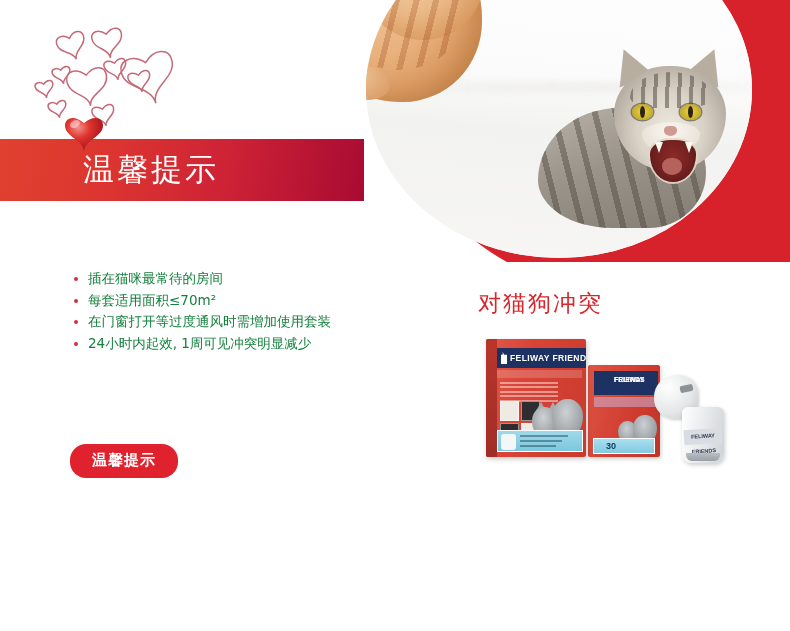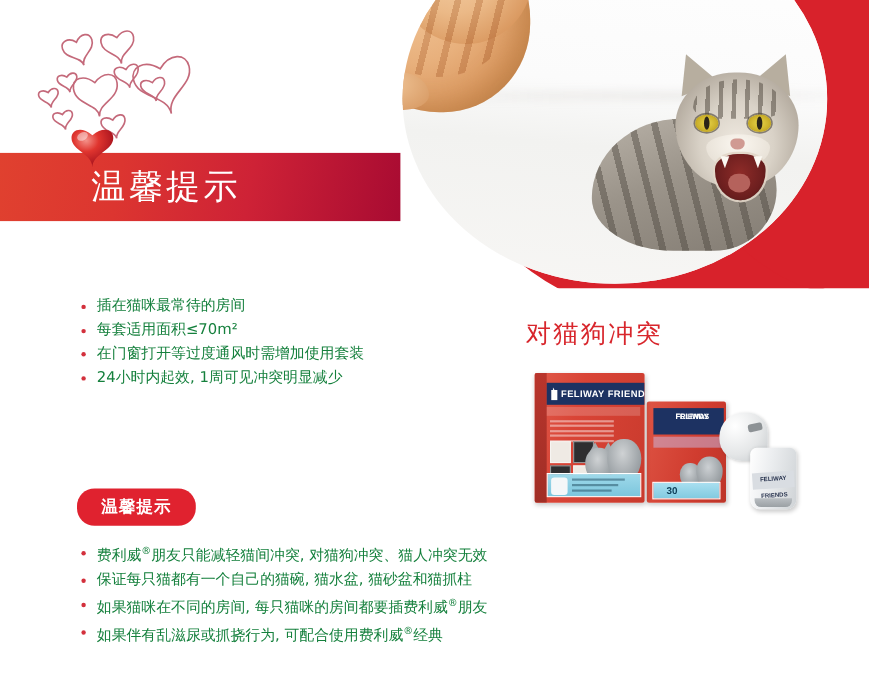--- a/index.html
+++ b/index.html
@@ -442,26 +442,20 @@
     <ul class="blist">
       <li>插在猫咪最常待的房间</li>
       <li>每套适用面积≤70m²</li>
       <li>在门窗打开等过度通风时需增加使用套装</li>
       <li>24小时内起效, 1周可见冲突明显减少</li>
     </ul>
   </div>
 
   <div class="sec-tips">
     <span class="pill">温馨提示</span>
-    <ul class="blist">
-      <li>费利威<sup class="reg">®</sup>朋友只能减轻猫间冲突, 对猫狗冲突、猫人冲突无效</li>
-      <li>保证每只猫都有一个自己的猫碗, 猫水盆, 猫砂盆和猫抓柱</li>
-      <li>如果猫咪在不同的房间, 每只猫咪的房间都要插费利威<sup class="reg">®</sup>朋友</li>
-      <li>如果伴有乱滋尿或抓挠行为, 可配合使用费利威<sup class="reg">®</sup>经典</li>
-    </ul>
   </div>
 
   <div class="products">
     <div class="prod-title">对猫狗冲突</div>
 
     <div class="prod-stage">
 
       <div class="box-big">
         <div class="spine"></div>
         <div class="box-hdr">

